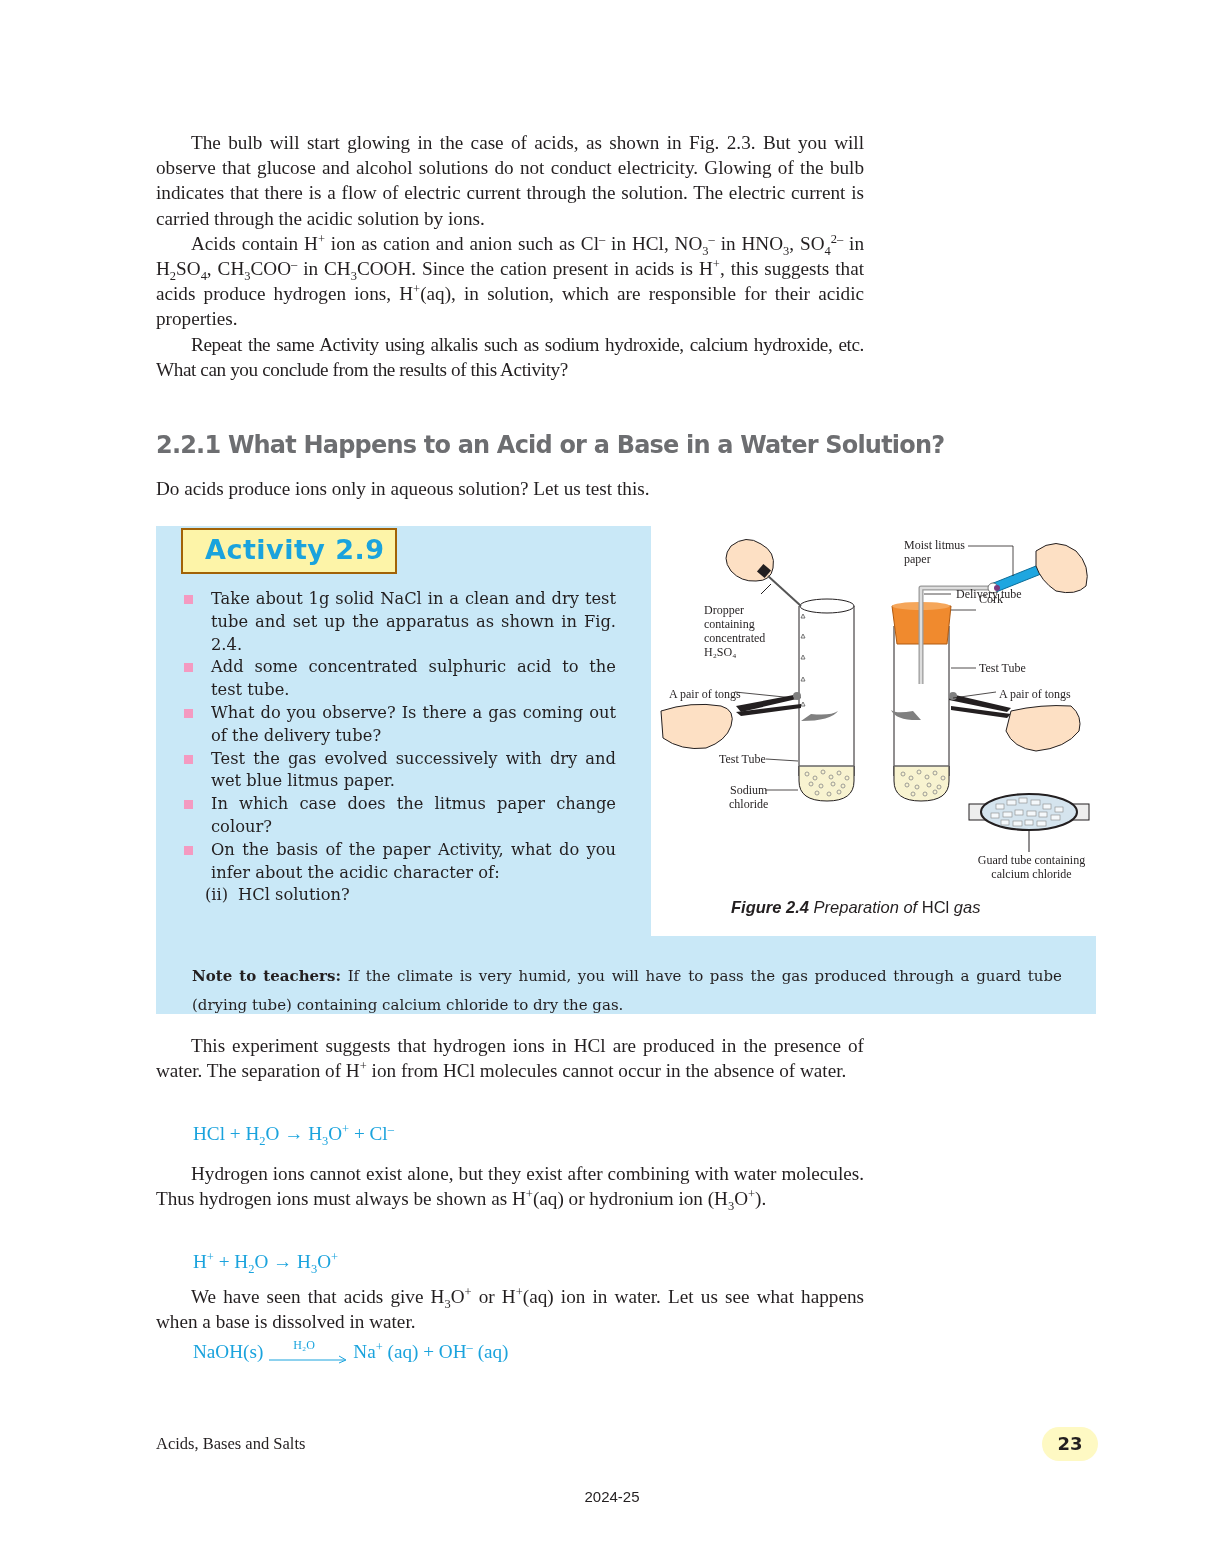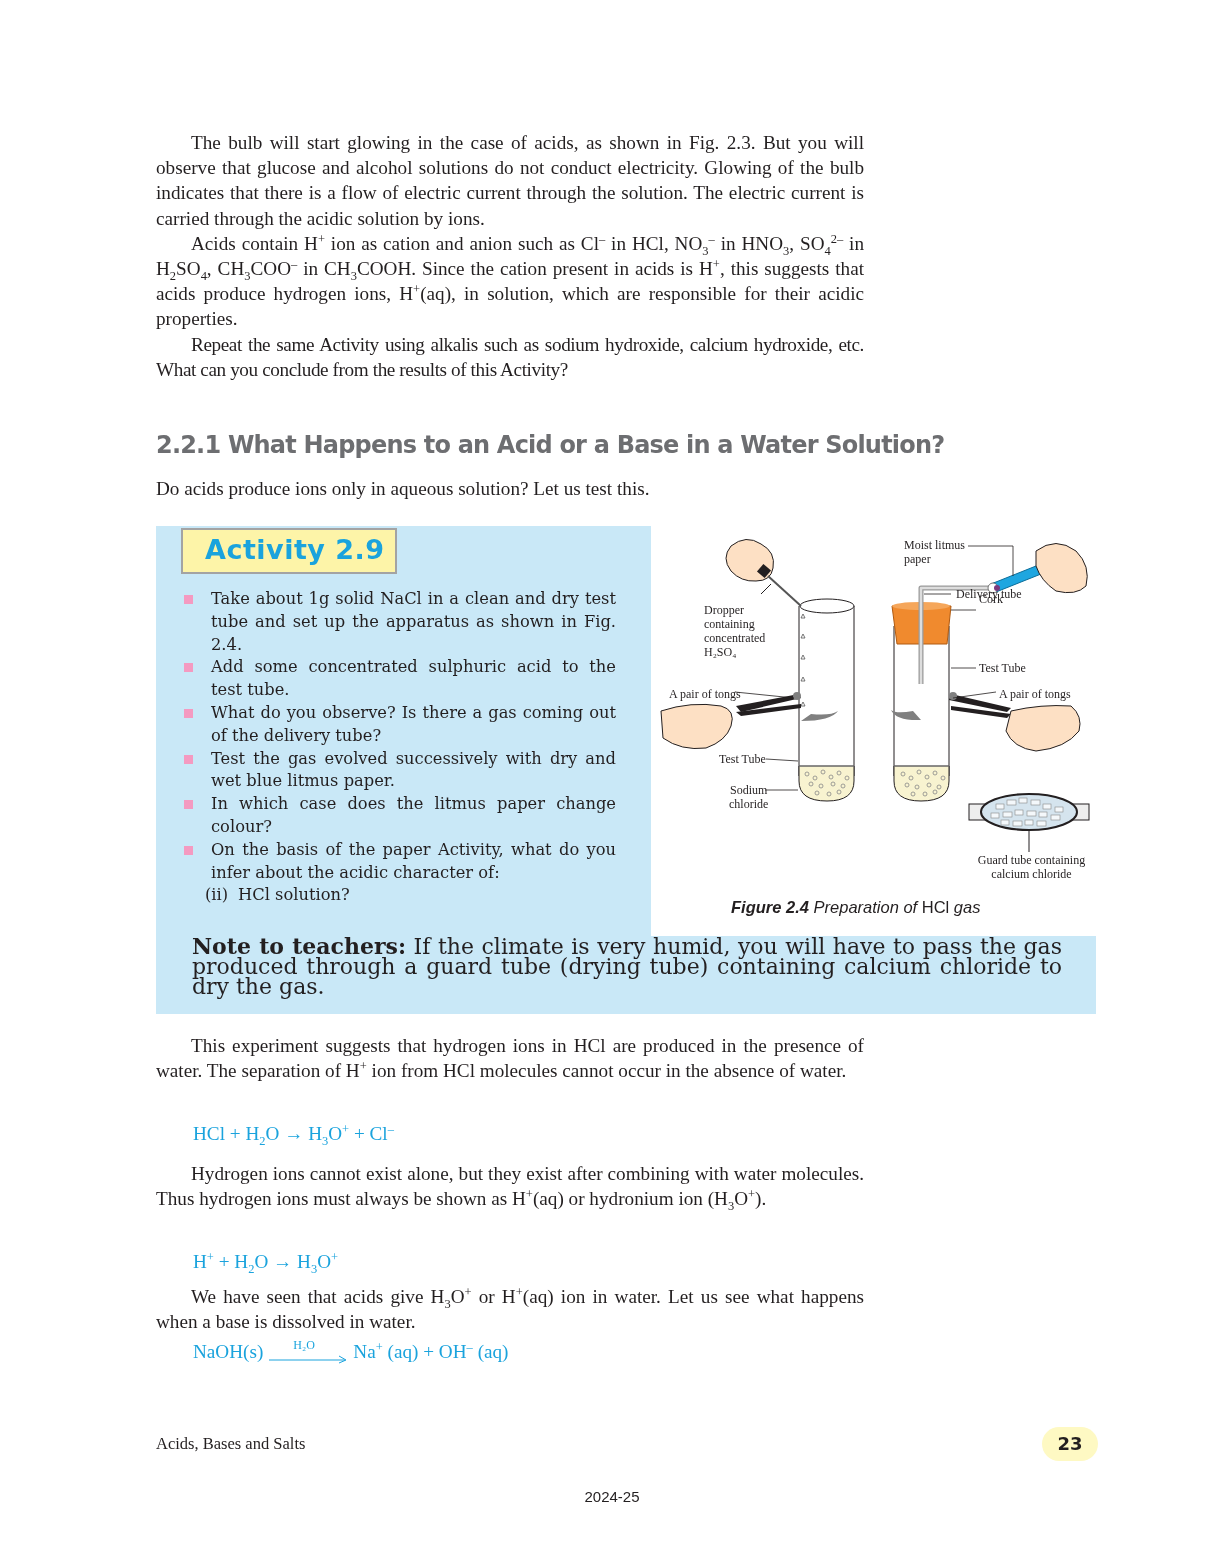--- a/index.html
+++ b/index.html
@@ -10,32 +10,32 @@
   .para p { margin:0; text-indent:35px; }
   sub, sup { font-size:0.65em; line-height:0; }
   .heading { position:absolute; left:156px; top:431px; font-family:"DejaVu Sans", sans-serif;
              font-size:24px; color:#6d6e71; letter-spacing:-0.8px; font-weight:bold; }
   .lead { position:absolute; left:156px; top:478px; font-size:19.2px;
           font-family:"Liberation Serif", serif; }
   .activity-box { position:absolute; left:156px; top:526px; width:940px; height:488px; background:#c9e8f7; }
   .activity-left { position:absolute; left:0; top:0; width:495px; height:410px; }
   .figure-panel { position:absolute; left:495px; top:0; width:445px; height:410px; background:#ffffff; }
   .activity-title { position:absolute; left:25px; top:2px; width:216px; height:46px; background:#fdf4a8;
-                    border:2px solid #a3a3a3; box-sizing:border-box; }
+                    border:2px solid #a16207; box-sizing:border-box; }
   .activity-title span { position:absolute; left:22px; top:4px; font-family:"DejaVu Sans", sans-serif;
                          font-weight:bold; font-size:27px; color:#1aa3dd; letter-spacing:0.5px; }
   .act-list { position:absolute; left:28px; top:62px; width:432px; margin:0; padding:0; list-style:none;
               font-family:"DejaVu Serif", serif; font-size:16.3px; line-height:22.8px; color:#231f20; }
   .act-list li { position:relative; padding-left:27px; text-align:justify; }
   .act-list li .bullet { position:absolute; left:0; top:7px; width:9px; height:9px; background:#f49ac1; }
   .sub-list { margin:0; padding:0; list-style:none; }
   .sub-list li { padding-left:0; text-align:left; }
   .sub-list .num { display:inline-block; width:40px; text-align:right; padding-right:10px; box-sizing:border-box; }
-  .note { position:absolute; left:36px; top:410px; width:870px; font-family:"DejaVu Serif", serif;
-          font-size:22px; line-height:20px; text-align:justify; }
+  .note { position:absolute; left:36px; top:436px; width:870px; font-family:"DejaVu Serif", serif;
+          font-size:15px; line-height:29px; text-align:justify; }
   .note b { font-weight:bold; }
   .fig-caption { position:absolute; left:80px; top:372px; font-family:Liberation Sans, sans-serif; font-size:16.5px; font-style:italic; }
   .fig-caption b { font-weight:bold; }
   .lbl { position:absolute; font-family:"Liberation Serif", serif; font-size:12px; line-height:14px; color:#231f20; }
   .eq { position:absolute; left:193px; font-family:"Liberation Serif", serif; font-size:19.2px; color:#1aa3dd; }
   .footer-title { position:absolute; left:156px; top:1434px; font-family:"Liberation Serif", serif; font-size:16.5px;text-align:center; }
   .page-num { position:absolute; left:1042px; top:1427px; width:56px; height:34px; border-radius:17px;
               background:#fef9c3; text-align:center; line-height:34px; font-family:"DejaVu Sans", sans-serif;
               font-weight:bold; font-size:18px; color:#231f20; }
   .year { position:absolute; left:0; width:1224px; top:1488px; text-align:center;

